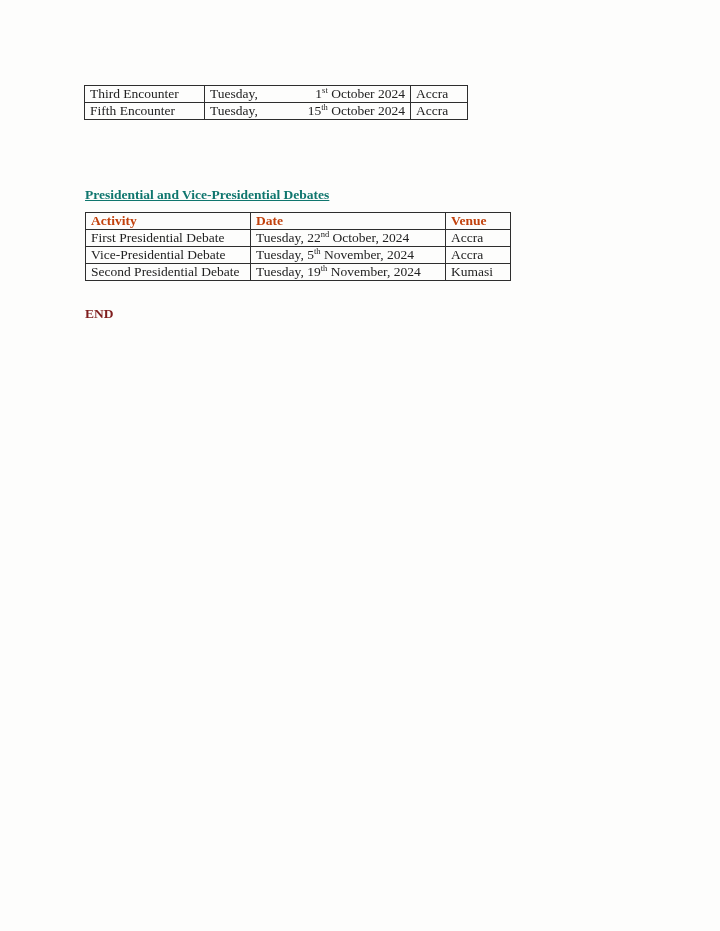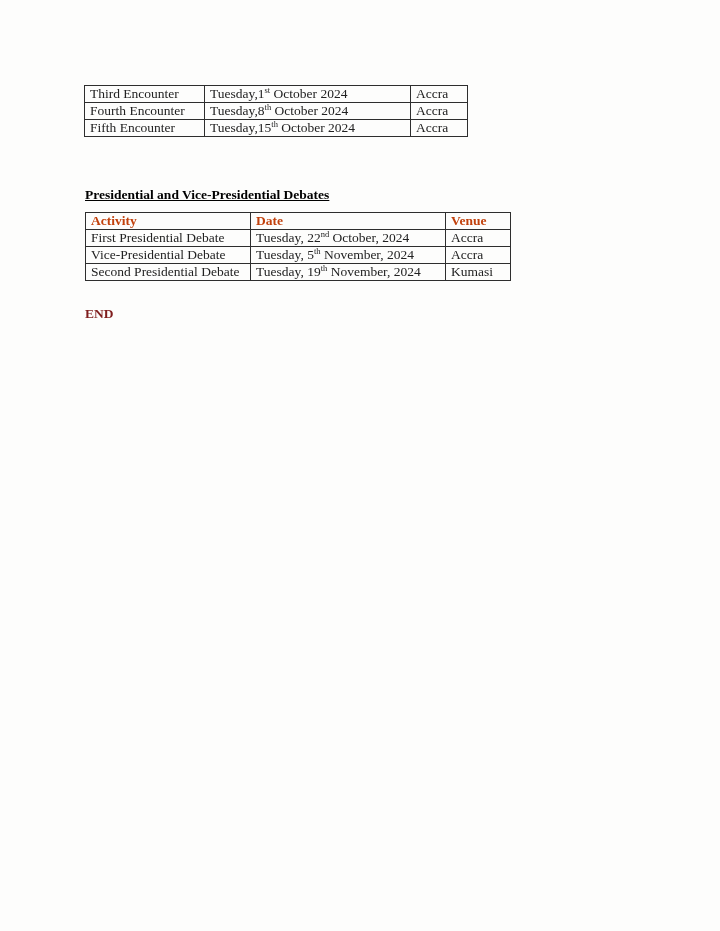--- a/index.html
+++ b/index.html
@@ -33,36 +33,37 @@
     position: absolute;
     left: 84px;
     top: 85px;
     width: 383px;
   }
   .tbl-encounters col.c1 { width: 120px; }
   .tbl-encounters col.c2 { width: 206px; }
   .tbl-encounters col.c3 { width: 57px; }
   .date-split {
     display: flex;
+    justify-content: space-between;
     align-items: baseline;
     width: 100%;
   }
   sup {
     font-size: 8.5px;
     vertical-align: super;
     line-height: 0;
   }
   .section-heading {
     position: absolute;
     left: 85px;
     top: 187px;
     font-size: 13.5px;
     font-weight: bold;
     text-decoration: underline;
-    color: #000000;
+    color: #0f766e;
   }
   .tbl-debates {
     position: absolute;
     left: 85px;
     top: 212px;
     width: 425px;
   }
   .tbl-debates col.c1 { width: 165px; }
   .tbl-debates col.c2 { width: 195px; }
   .tbl-debates col.c3 { width: 65px; }
@@ -90,30 +91,20 @@
         <col class="c2">
         <col class="c3">
       </colgroup>
     <tbody>
       <tr>
         <td>Third Encounter</td>
         <td>
           <span class="date-split">
             <span>Tuesday,</span>
             <span><span>1</span><sup>st</sup><span> October 2024</span></span>
-          </span>
-        </td>
-        <td>Accra</td>
-      </tr>
-      <tr>
-        <td>Fourth Encounter</td>
-        <td>
-          <span class="date-split">
-            <span>Tuesday,</span>
-            <span><span>8</span><sup>th</sup><span> October 2024</span></span>
           </span>
         </td>
         <td>Accra</td>
       </tr>
       <tr>
         <td>Fifth Encounter</td>
         <td>
           <span class="date-split">
             <span>Tuesday,</span>
             <span><span>15</span><sup>th</sup><span> October 2024</span></span>

